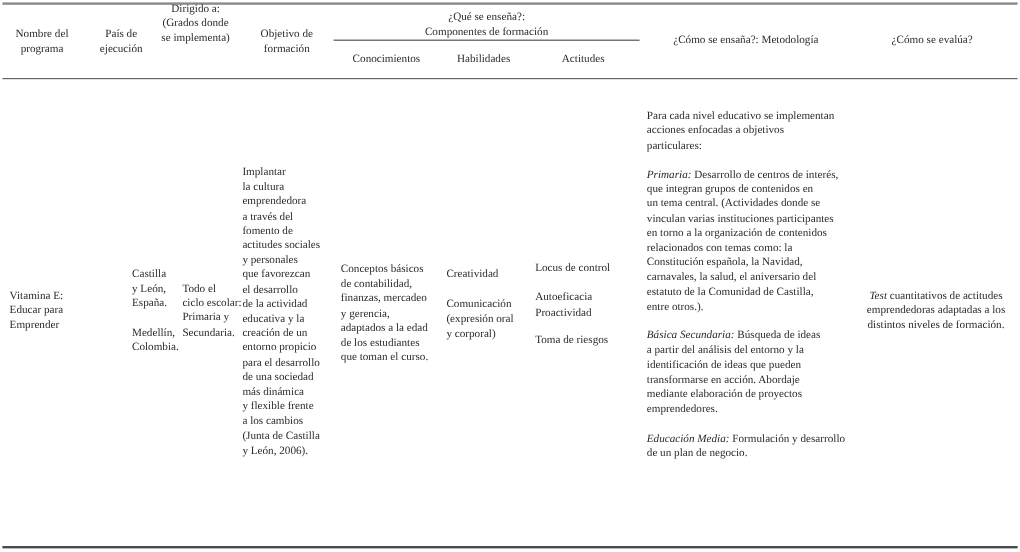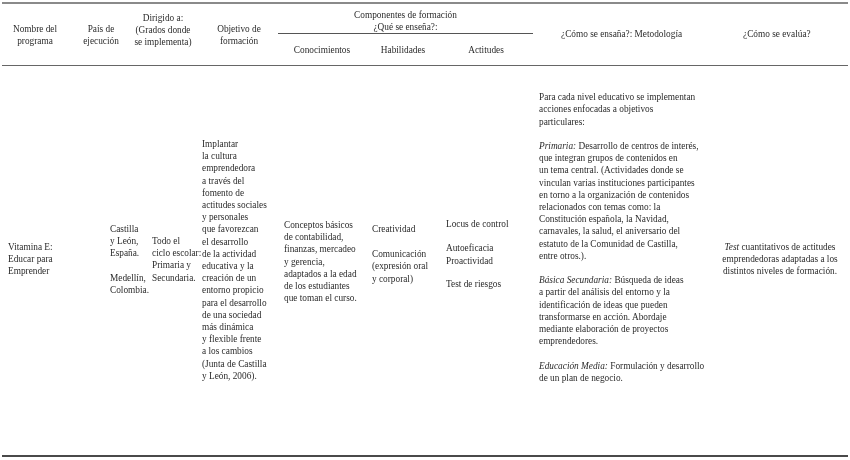--- a/index.html
+++ b/index.html
@@ -20,29 +20,29 @@
 <body>
 
 <div class="rule top-rule"></div>
 
 <div class="cell hc" style="left:4px;top:23px;width:62px;">
   <p>Nombre del programa</p>
 </div>
 <div class="cell hc" style="left:76px;top:23px;width:50px;">
   <p>País de ejecución</p>
 </div>
-<div class="cell hc" style="left:134px;top:12px;width:58px;">
+<div class="cell hc" style="left:134px;top:2px;width:58px;">
   <p>Dirigido a: (Grados donde se implementa)</p>
 </div>
 <div class="cell hc" style="left:206px;top:23px;width:66px;">
   <p>Objetivo de formación</p>
 </div>
 <div class="cell hc" style="left:278px;top:9px;width:255px;">
+  <p>¿Qué se enseña?:</p>
   <p>Componentes de formación</p>
-  <p>¿Qué se enseña?:</p>
 </div>
 <div class="sub-rule"></div>
 <div class="cell hc" style="left:282px;top:44px;width:80px;">Conocimientos</div>
 <div class="cell hc" style="left:364px;top:44px;width:78px;">Habilidades</div>
 <div class="cell hc" style="left:446px;top:44px;width:80px;">Actitudes</div>
 <div class="cell" style="left:561px;top:28px;width:160px;">¿Cómo se ensaña?: Metodología</div>
 <div class="cell" style="left:743px;top:28px;width:100px;">¿Cómo se evalúa?</div>
 
 <div class="rule head-rule"></div>
 
@@ -72,21 +72,21 @@
   <div style="height:11px"></div>
   <p>Creatividad</p>
   <div style="height:13px"></div>
   <p>Comunicación<br>(expresión oral<br>y corporal)</p>
 </div>
 
 <div class="cell" style="left:446px;top:218px;width:84px;">
   <p style="margin-bottom:12px">Locus de control</p>
   <p style="margin-bottom:1px">Autoeficacia</p>
   <p style="margin-bottom:10px">Proactividad</p>
-  <p>Test de riesgos</p>
+  <p>Toma de riesgos</p>
 </div>
 
 <div class="cell" style="left:539px;top:79px;width:172px;">
   <div class="gap"></div>
   <p>Para cada nivel educativo se implementan<br>acciones enfocadas a objetivos<br>particulares:</p>
   <div class="gap"></div>
   <p><i>Primaria:</i><span> Desarrollo de centros de interés,<br>que integran grupos de contenidos en<br>un tema central. (Actividades donde se<br>vinculan varias instituciones participantes<br>en torno a la organización de contenidos<br>relacionados con temas como: la<br>Constitución española, la Navidad,<br>carnavales, la salud, el aniversario del<br>estatuto de la Comunidad de Castilla,<br>entre otros.).</span></p>
   <div class="gap"></div>
   <p><i>Básica Secundaria:</i><span> Búsqueda de ideas<br>a partir del análisis del entorno y la<br>identificación de ideas que pueden<br>transformarse en acción. Abordaje<br>mediante elaboración de proyectos<br>emprendedores.</span></p>
   <div class="gap"></div>

